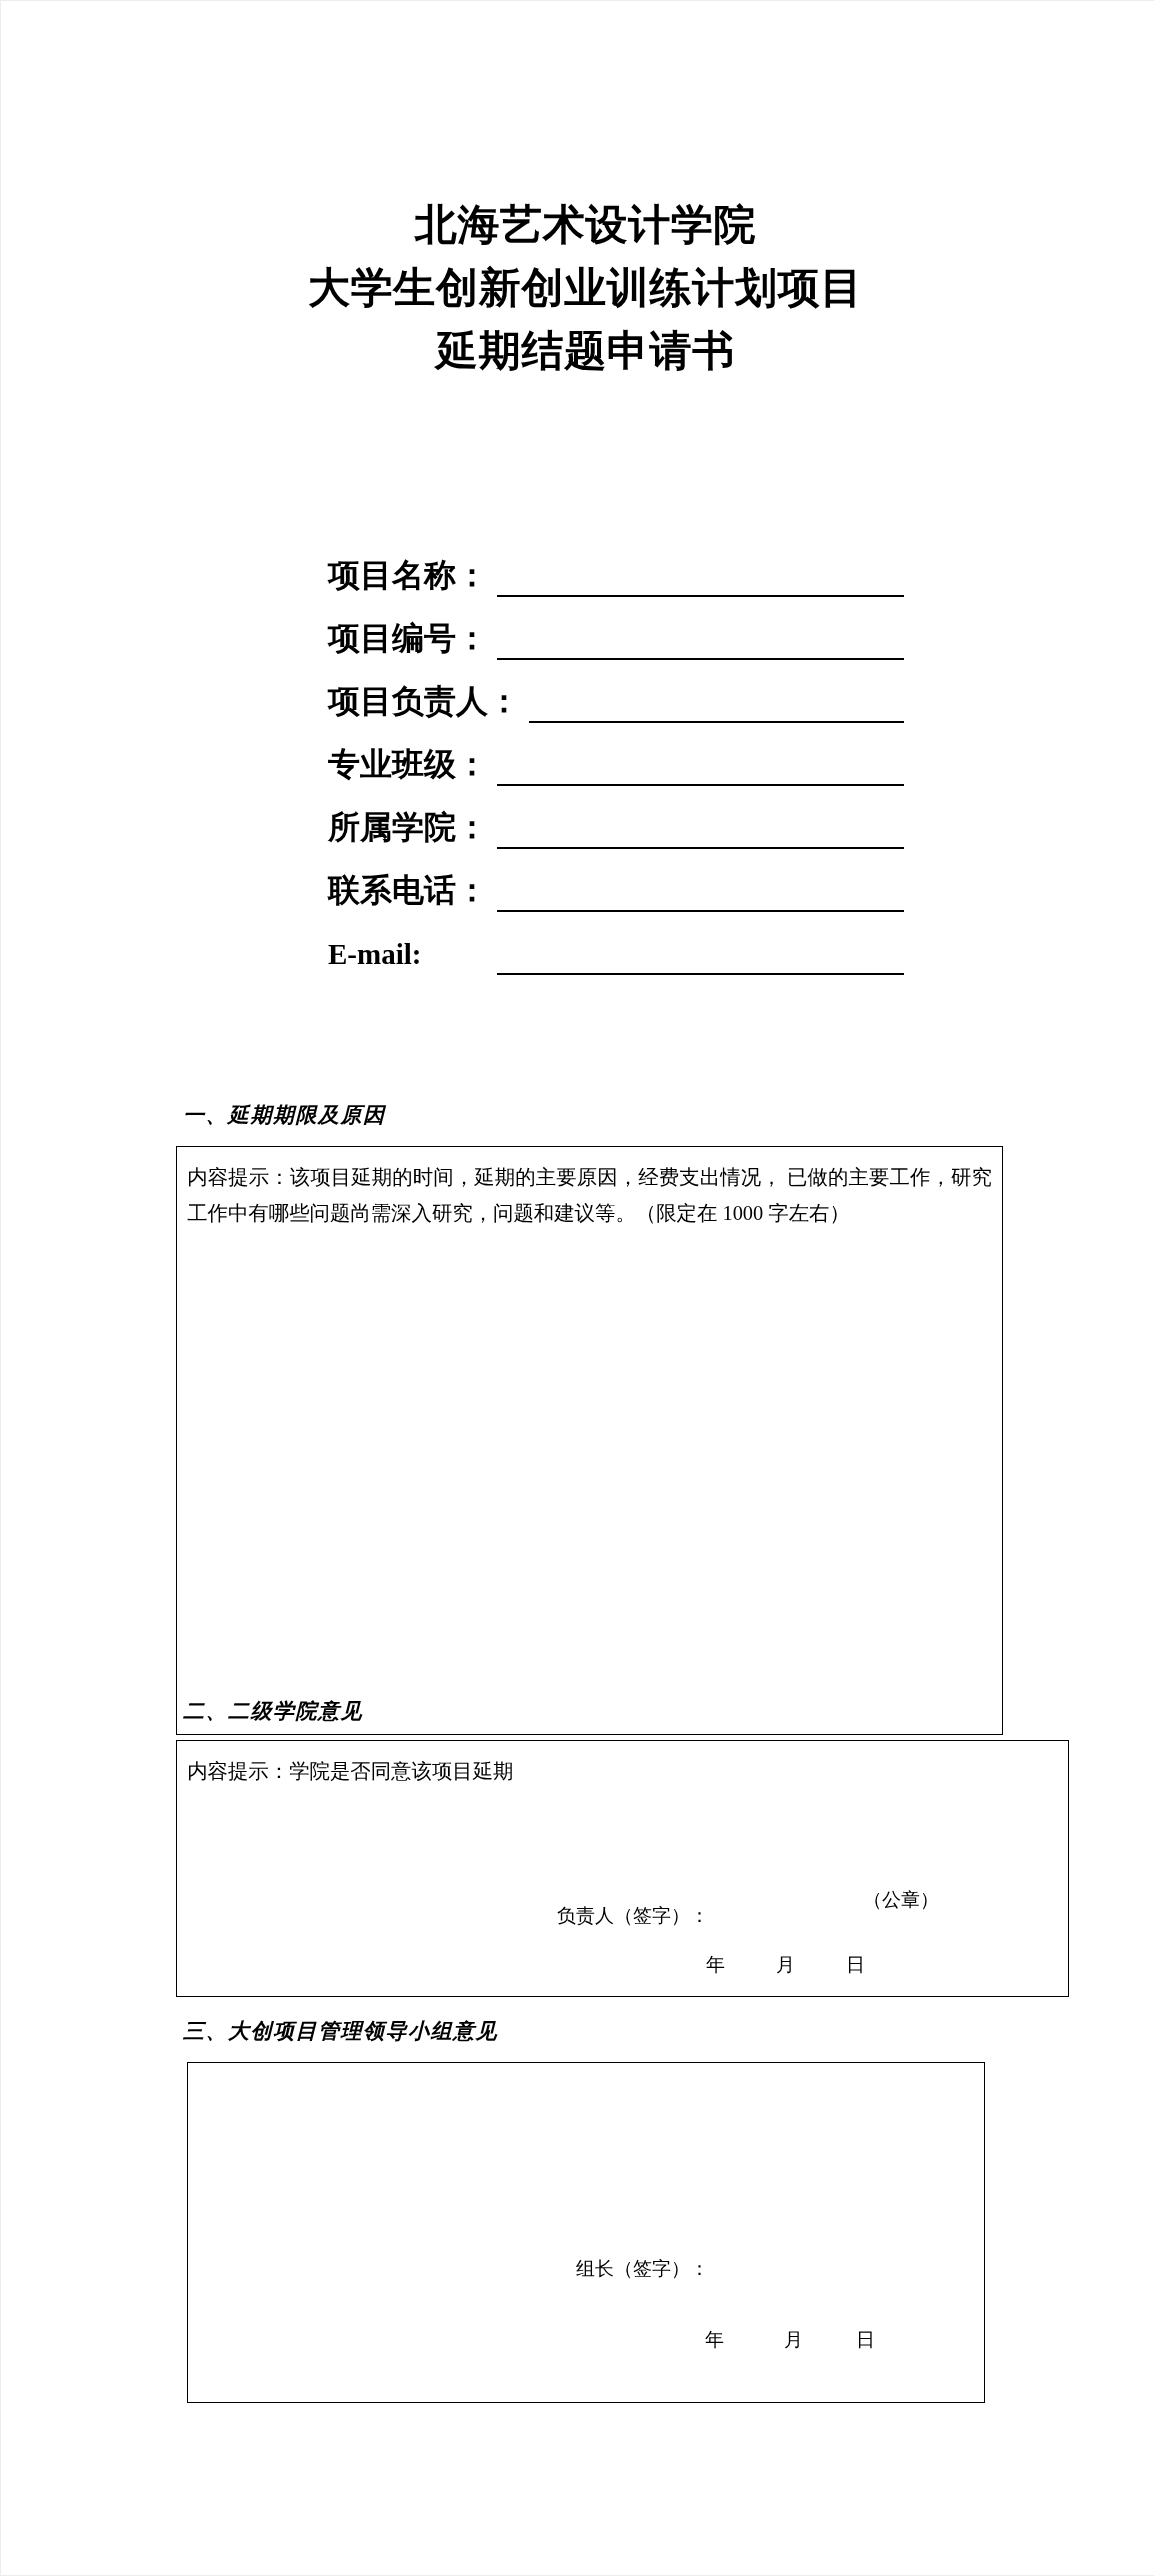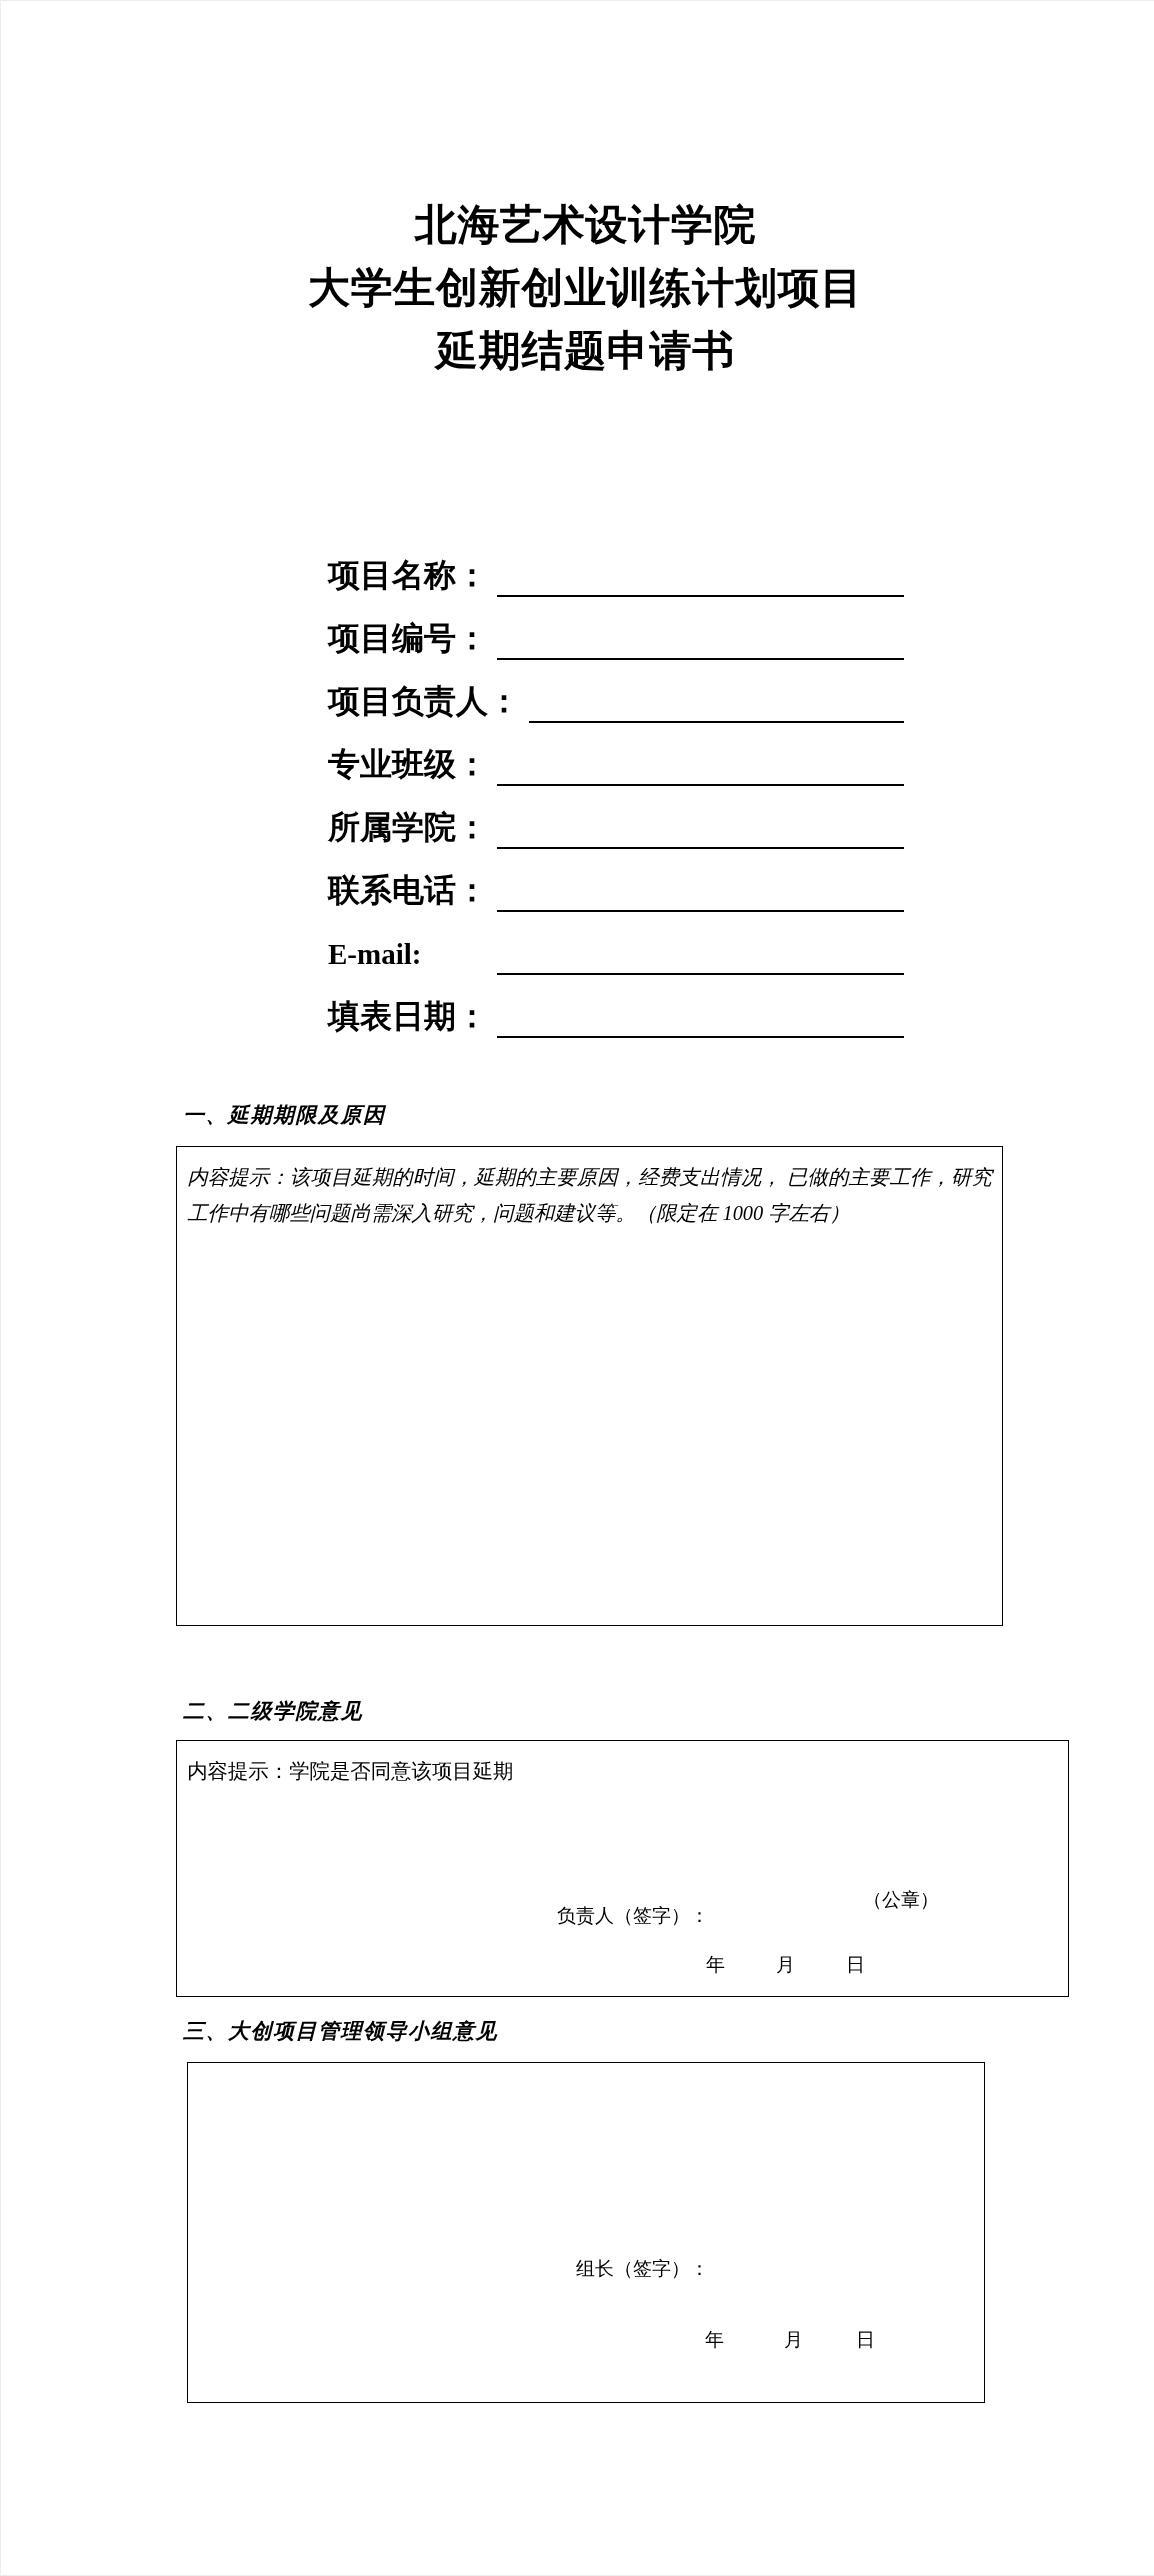--- a/index.html
+++ b/index.html
@@ -72,21 +72,21 @@
   .h2 { top: 1692px; }
   .h3 { top: 2012px; }
 
   
   .content-box {
     position: absolute;
     box-sizing: border-box;
     border: 1.5px solid #000000;
     background: #ffffff;
   }
-  .box1 { top: 1145px; left: 175px; width: 827px; height: 480px; font-style: italic; }
+  .box1 { top: 1145px; left: 175px; width: 827px; height: 589px; }
   .box2 { top: 1739px; left: 175px; width: 893px; height: 257px; }
   .box3 { top: 2061px; left: 186px; width: 798px; height: 341px; }
 
   .hint {
     position: absolute;
     top: 11.6px; left: 10.2px; right: 10.2px;
     font-family: "Liberation Serif", "DejaVu Serif", serif;
     font-size: 20.4px;
     line-height: 36px;
     text-align: justify;
@@ -133,24 +133,20 @@
       <span class="field-line"></span>
     </div>
     <div class="field-row">
       <span class="field-label">联系电话：</span>
       <span class="field-line"></span>
     </div>
     <div class="field-row">
       <span class="field-label latin">E-mail:</span>
       <span class="field-line"></span>
     </div>
-    <div class="field-row">
-      <span class="field-label">填表日期：</span>
-      <span class="field-line"></span>
-    </div>
   </div>
 
   <div class="section-heading h1">一、延期期限及原因</div>
   <div class="content-box box1">
     <div class="hint">内容提示：该项目延期的时间，延期的主要原因，经费支出情况， 已做的主要工作，研究工作中有哪些问题尚需深入研究，问题和建议等。（限定在 1000 字左右）</div>
   </div>
 
   <div class="section-heading h2">二、二级学院意见</div>
   <div class="content-box box2">
     <div class="hint">内容提示：学院是否同意该项目延期</div>

